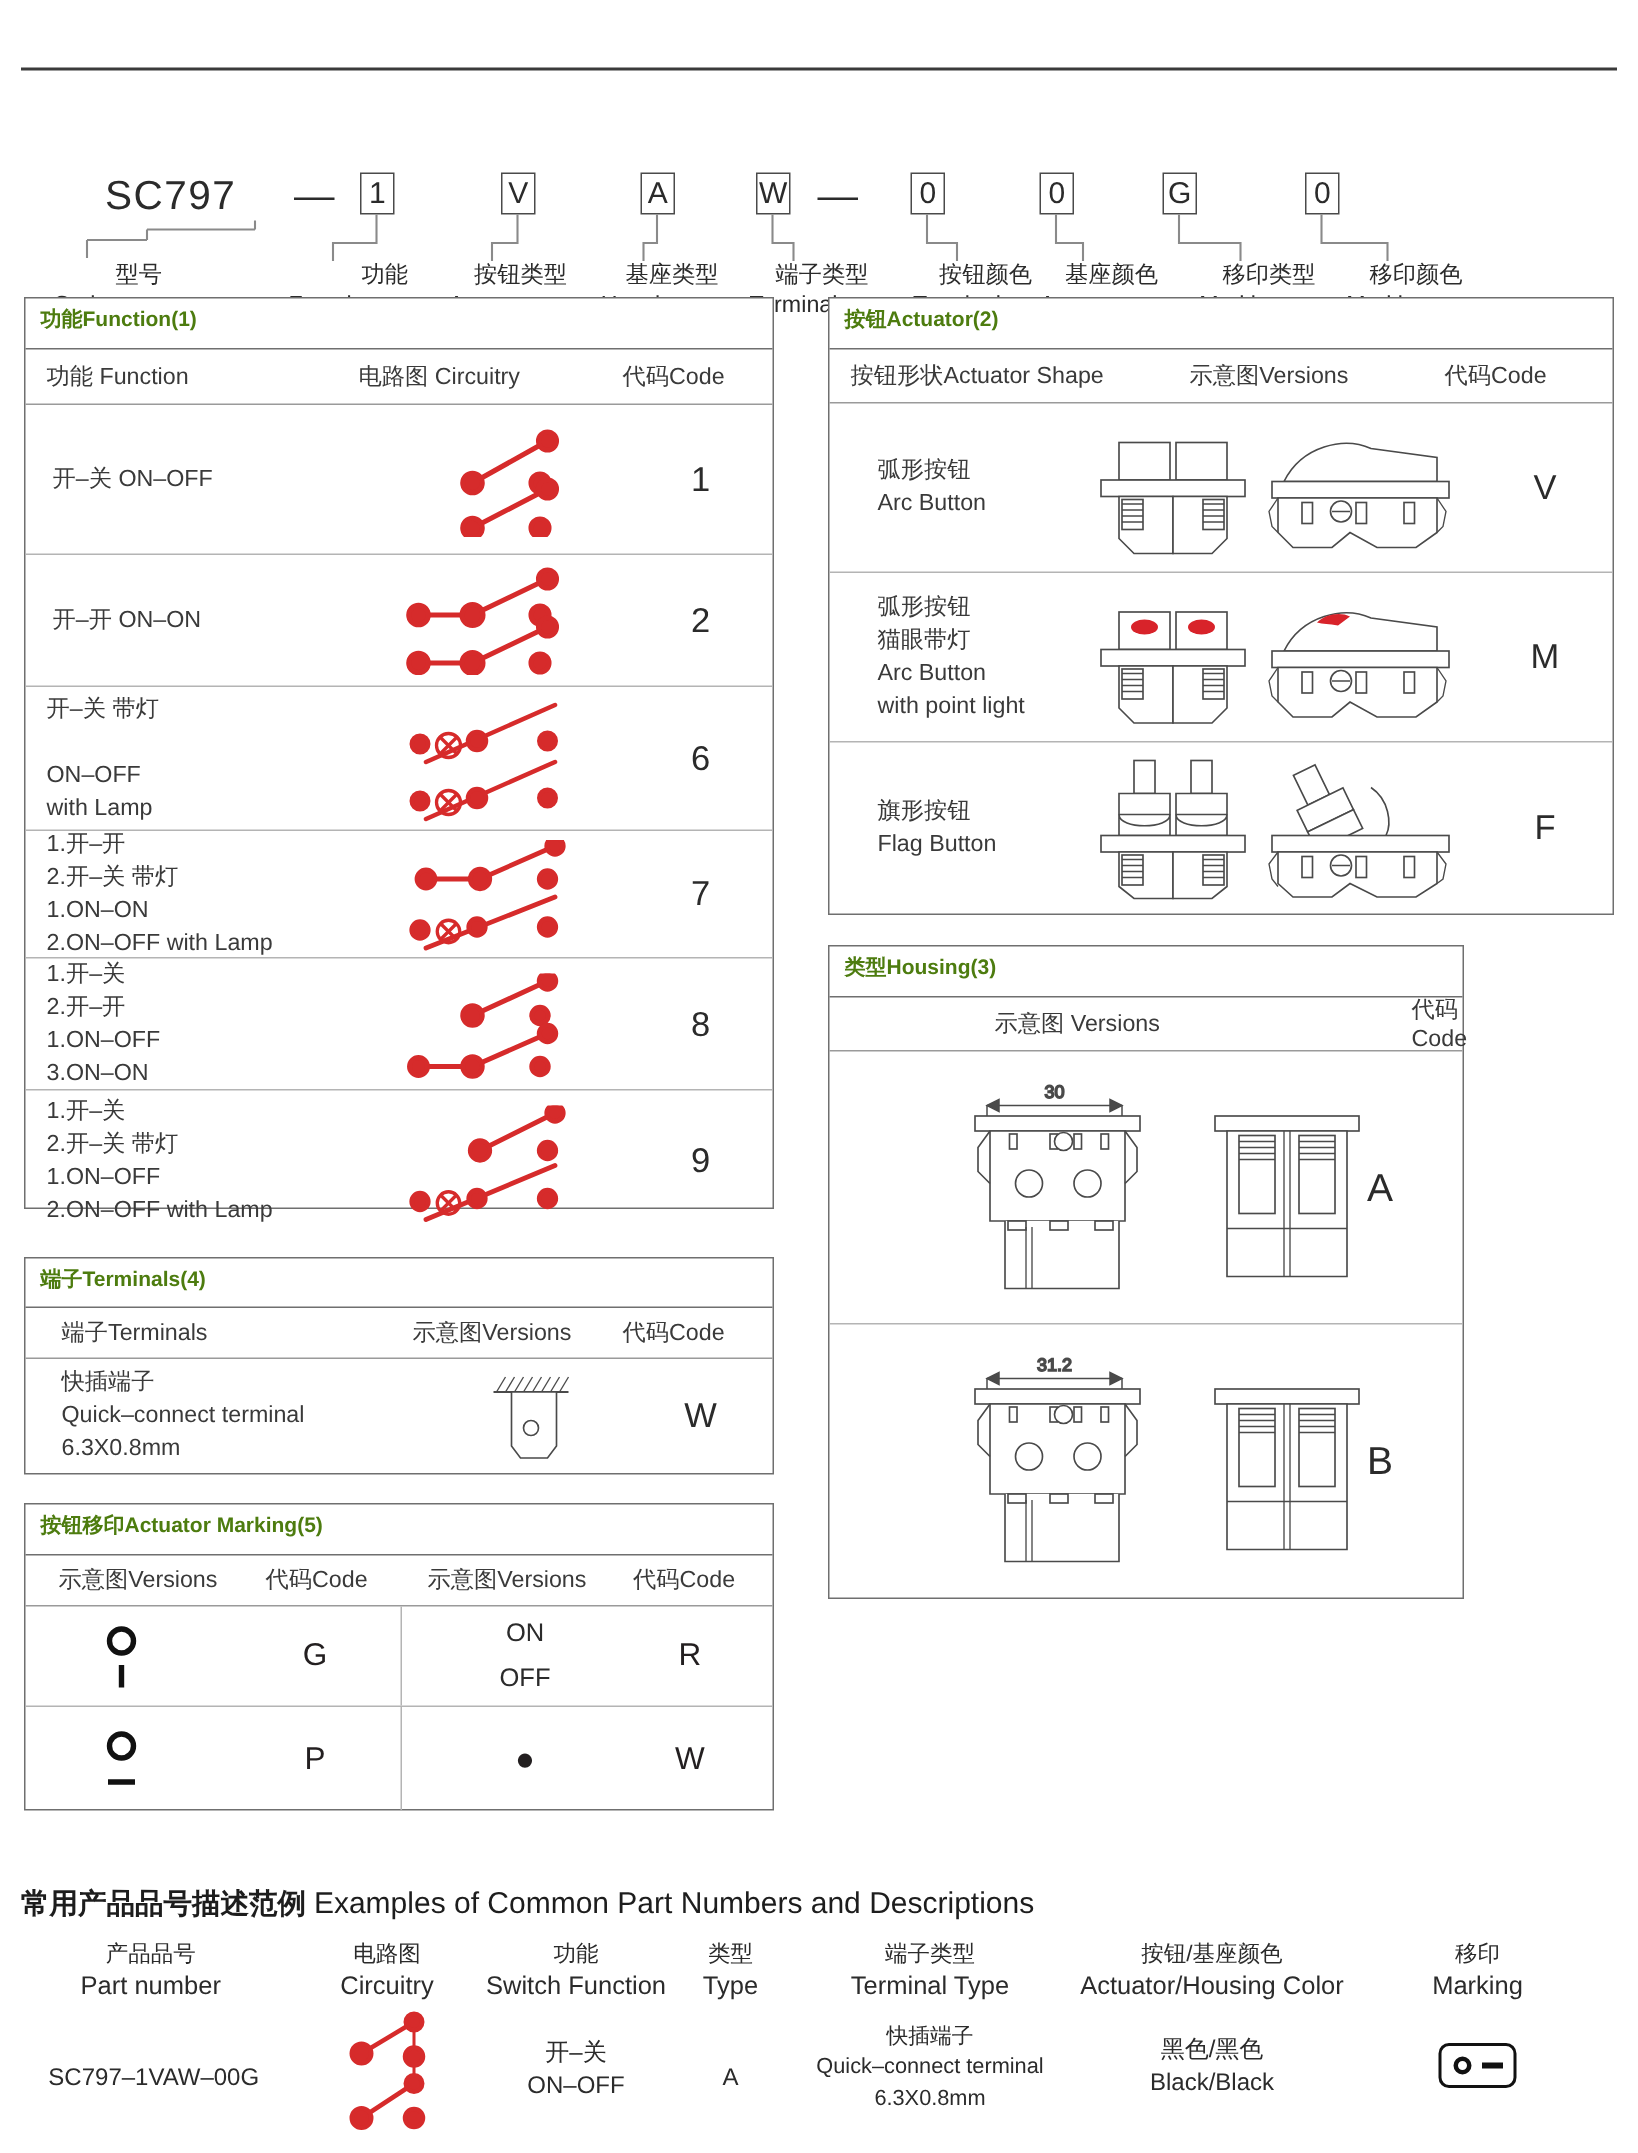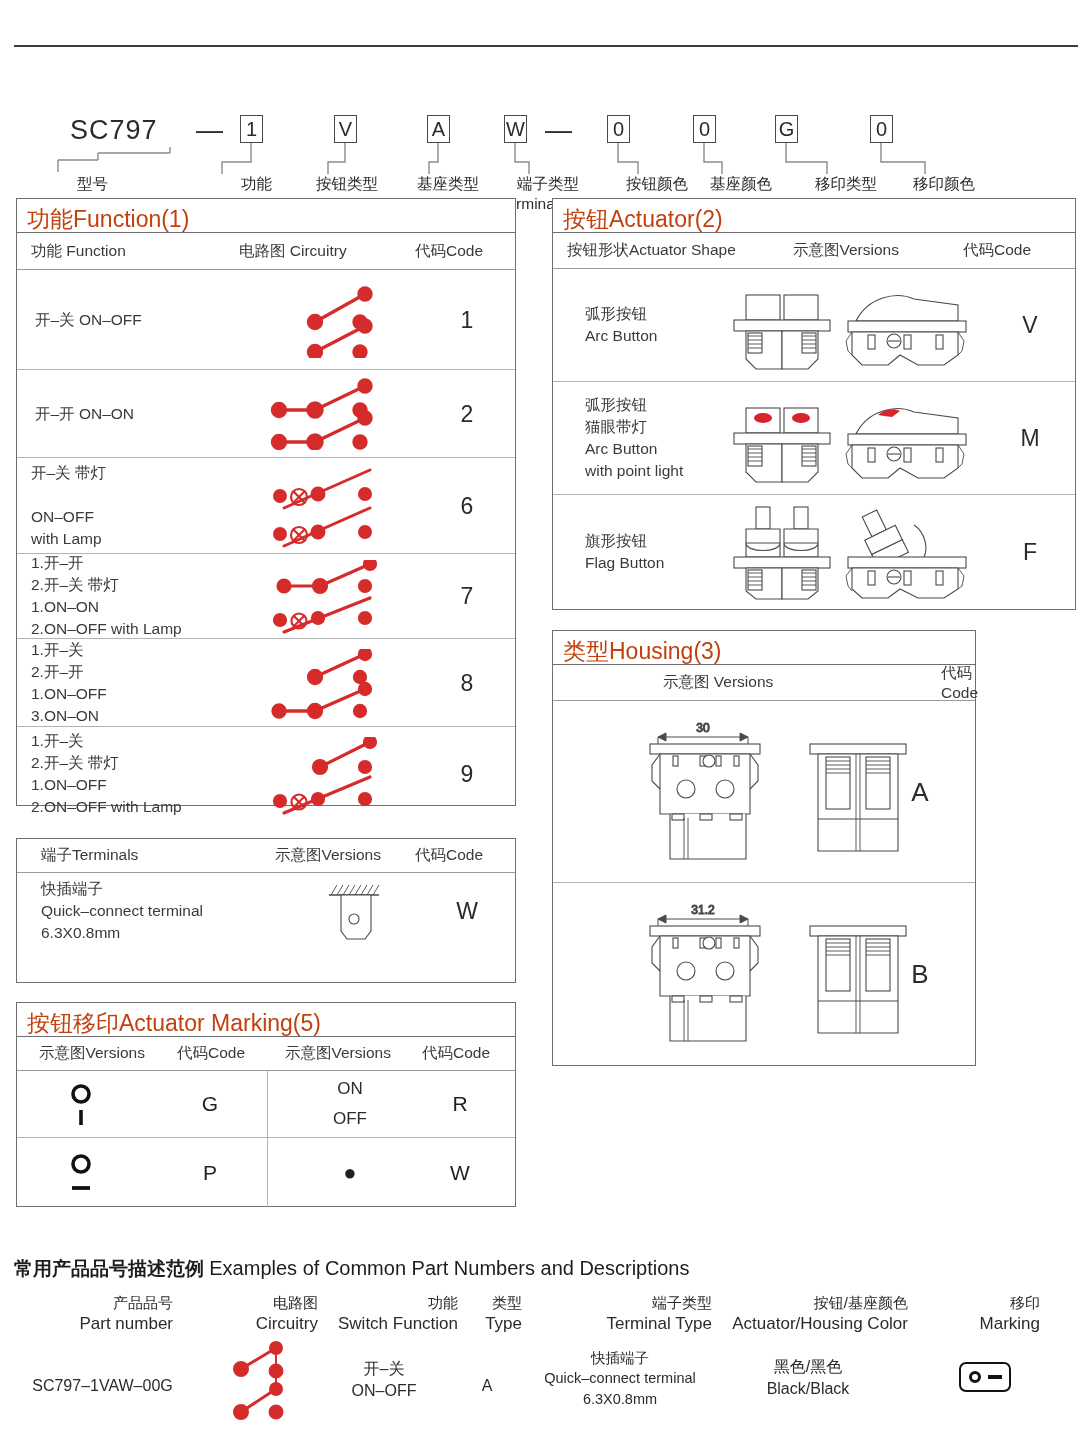--- a/index.html
+++ b/index.html
@@ -48,23 +48,23 @@
   .lbl .en{display:block;font-size:15.5px;}
 
   
   .panel{
     position:absolute;box-sizing:border-box;
     border:1.3px solid #6f6f6f;background:#fff;
   }
   .panel-head{
     box-sizing:border-box;
     border-bottom:1.3px solid #6f6f6f;
-    font-size:23px;font-weight:normal;
+    font-size:14px;font-weight:bold;
     padding:5px 0 5px 10px;
-    color:#c2410c;
+    color:#4d7c0f;
   }
   .col-head{
     box-sizing:border-box;
     border-bottom:1.3px solid #9a9a9a;
     display:flex;align-items:center;
     font-size:15.5px;color:#3a3a3a;
     position:relative;
   }
   .col-head span{position:absolute;}
   .trow{
@@ -91,21 +91,21 @@
   .mk-onoff{font-size:17px;line-height:1.75;color:#2b2b2b;}
 
   
   .ex-title{
     position:absolute;left:14px;top:1256px;
     font-size:19px;color:#1d1d1d;
   }
   .ex-title .cn{font-weight:bold;}
   .ex-title .en{font-weight:normal;font-size:20px;}
   .ex-col{position:absolute;text-align:center;font-size:15px;color:#2b2b2b;line-height:1.35;}
-  .ex-col .h{display:block;text-align:right;}
+  .ex-col .h{display:block;}
   .ex-val{position:absolute;text-align:center;font-size:14.5px;color:#2b2b2b;line-height:1.4;}
   .mark-chip{
     position:absolute;width:52px;height:30px;box-sizing:border-box;
     border:2.4px solid #111;border-radius:7px;
     display:flex;align-items:center;justify-content:center;gap:7px;
   }
   .chip-o{width:12px;height:12px;border:3px solid #111;border-radius:50%;box-sizing:border-box;}
   .chip-d{width:14px;height:3.4px;background:#111;}
 </style>
 </head>
@@ -617,20 +617,21 @@
               <line x1="218" y1="43" x2="218" y2="140"></line>
               <line x1="222" y1="43" x2="222" y2="140"></line>
             </g>
         </g>
       </svg>
       <div class="cell-code" style="width:110px;font-size:26px;">B</div>
     </div>
   </div>
 
   <div class="panel" style="left:16px;top:838px;width:500px;height:145px;">
+    <div class="panel-head" style="height:33px;">端子Terminals(4)</div>
     <div class="col-head" style="height:34px;">
       <span style="left:24px;">端子Terminals</span>
       <span style="left:258px;">示意图Versions</span>
       <span style="left:398px;">代码Code</span>
     </div>
     <div class="trow" style="height:76px;border-bottom:none;">
       <div class="cell-fn" style="left:24px;">
         <span>快插端子</span><br>
         <span>Quick–connect terminal</span><br>
         <span>6.3X0.8mm</span>

